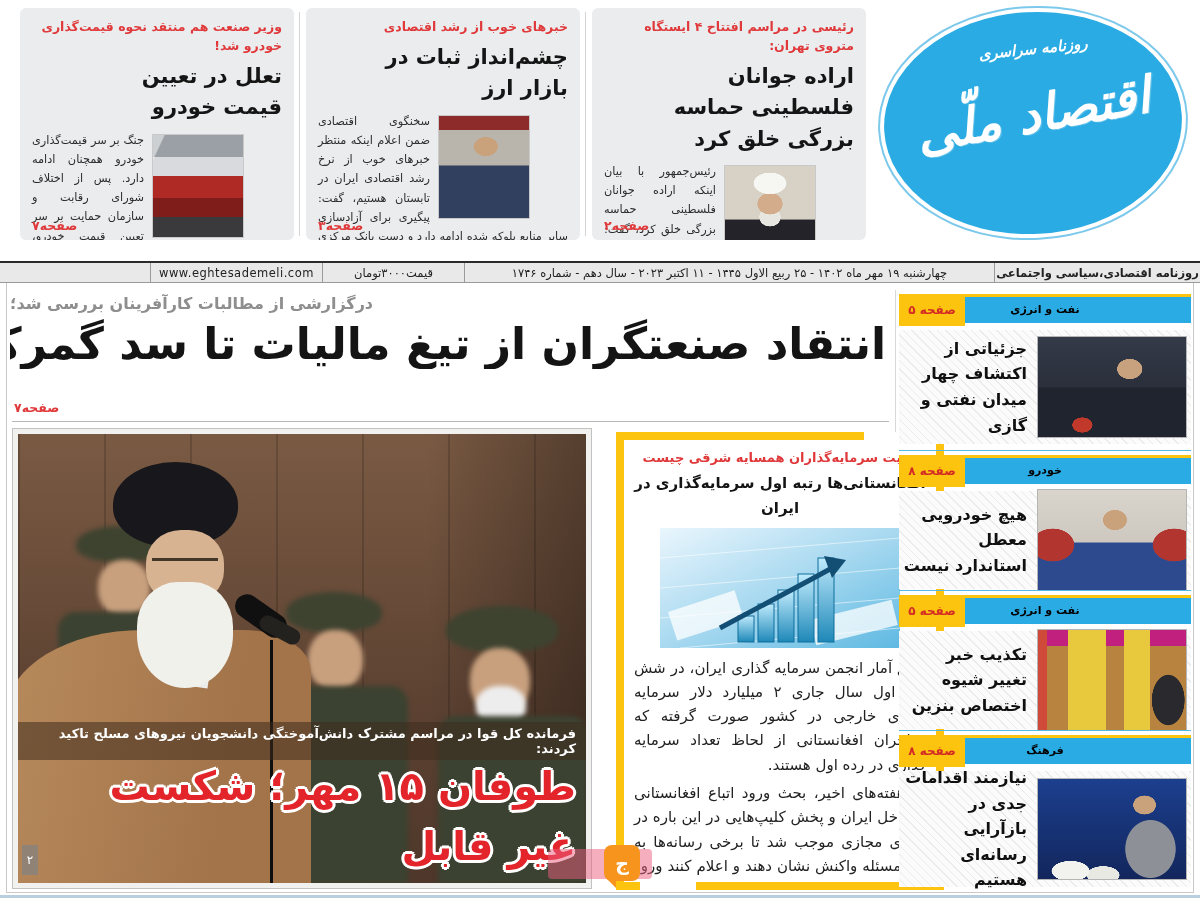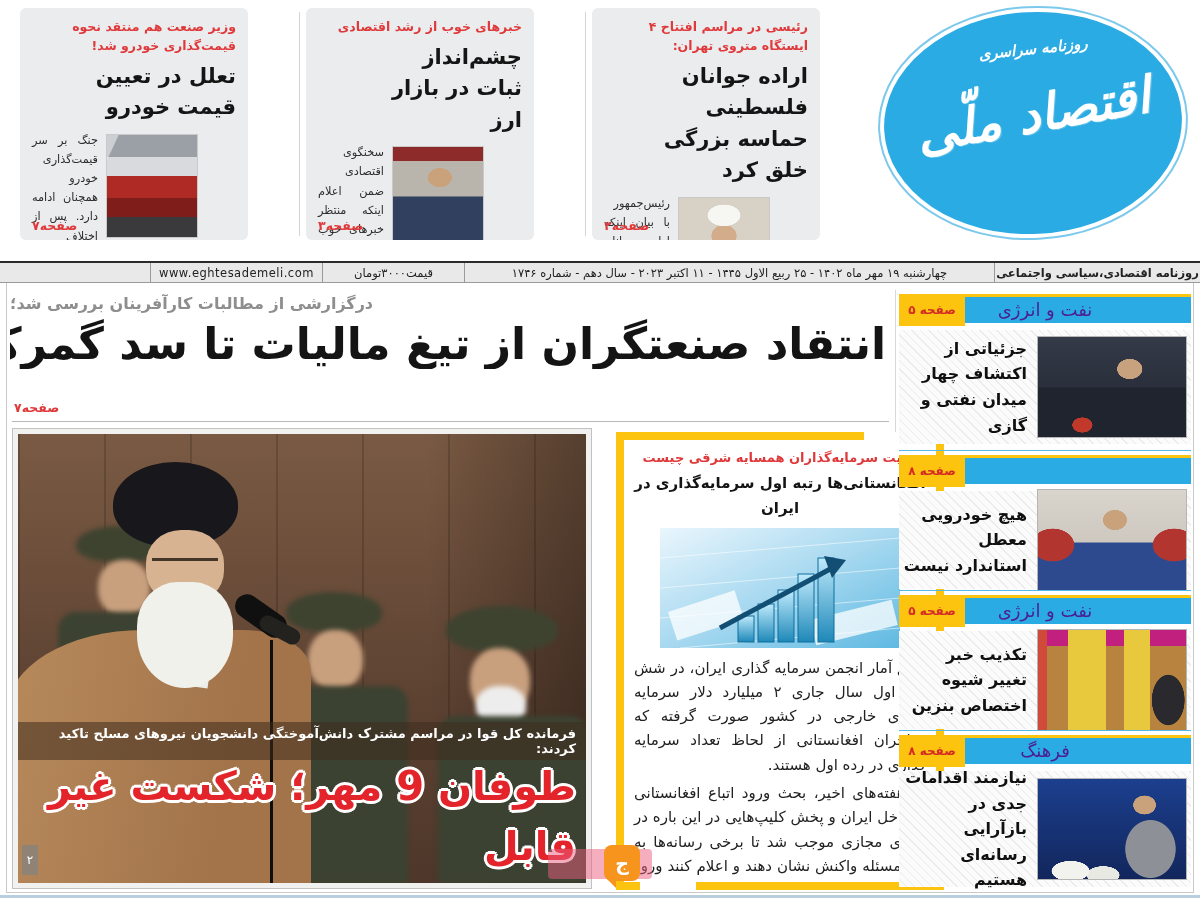--- a/index.html
+++ b/index.html
@@ -1,20 +1,20 @@
 <!DOCTYPE html>
 <html lang="fa"><head>
 <meta charset="utf-8">
 <style>
   html,body{margin:0;padding:0;background:#fff;}
   #page{position:relative;width:1200px;height:899px;background:#fff;overflow:hidden;
         font-family:"DejaVu Sans",sans-serif;}
 
   
-  .topbox{position:absolute;top:8px;width:228px;height:232px;background:#ebeced;border-radius:6px;
+  .topbox{position:absolute;top:8px;width:274px;height:232px;background:#ebeced;border-radius:6px;
           padding:10px 12px;box-sizing:border-box;direction:rtl;overflow:hidden;}
   #tb0{left:592px}#tb1{left:306px}#tb2{left:20px}
   .tb-kicker{color:#e0393b;font-size:12.5px;font-weight:bold;text-align:right;line-height:1.5;}
   .tb-headline{font-size:21px;font-weight:900;color:#151515;text-align:right;line-height:1.5;
                margin:5px 0 7px;padding-left:58px;}
   .tb-body{font-size:11.3px;color:#2d2d2d;line-height:1.7;text-align:justify;}
   .tb-photo{float:right;width:92px;height:104px;margin:3px 0 4px 8px;margin-left:8px;margin-right:38px;
             border:1px solid #c9c9c9;box-sizing:border-box;}
   .tb-page{position:absolute;bottom:7px;left:12px;color:#e0393b;font-weight:bold;font-size:12.5px;}
   .topdiv{position:absolute;top:12px;width:1px;height:224px;background:#d4d4d4;}
@@ -118,21 +118,21 @@
   .notchB{position:absolute;bottom:-8px;left:16px;width:56px;height:8px;background:#fff;}
   .cb-inner{width:100%;height:100%;overflow:hidden;padding:8px 10px;box-sizing:border-box;}
   .cb-kicker{color:#e0393b;text-align:center;font-weight:bold;font-size:13px;margin-top:2px;}
   .cb-headline{text-align:center;font-weight:900;font-size:15px;line-height:1.65;color:#141414;margin:6px 0 7px;}
   .cb-chart{display:block;width:100%;height:120px;margin:2px 0 8px;}
   .cb-body{font-size:15px;line-height:1.62;text-align:justify;color:#222;margin:0 0 4px;}
 
   
   .section{position:absolute;left:899px;width:292px;}
   .sec-head{position:relative;height:26px;background:#2aabe3;border-top:3px solid #fcc40f;box-sizing:content-box;}
-  .sec-title{color:#4c1d95;font-weight:normal;font-size:18px;text-align:center;line-height:26px;direction:rtl;}
+  .sec-title{color:#000000;font-weight:bold;font-size:11px;text-align:center;line-height:26px;direction:rtl;}
   .sec-page{position:absolute;left:0;top:-3px;height:32px;width:66px;background:#fcc40f;color:#d42b26;
     font-size:12px;font-weight:bold;display:flex;align-items:center;justify-content:center;direction:rtl;}
   .sec-body{margin-top:7px;display:flex;gap:8px;padding:4px;align-items:center;box-sizing:border-box;
     background:repeating-linear-gradient(45deg,#fbfbfb 0 5px,#ebebeb 5px 6px);}
   .sec-headline{flex:1;direction:rtl;text-align:right;font-size:16px;font-weight:900;line-height:1.6;
     color:#101010;padding-right:2px;}
   .sec-photo{width:150px;height:102px;border:1px solid #b5b5b5;box-sizing:border-box;flex:none;}
   .sec-rule{position:absolute;left:899px;width:292px;height:1px;background:#53b9e6;}
 
   .ph-oil{background:
@@ -240,21 +240,21 @@
       <div class="blob kh-face"></div>
       <div class="blob kh-glasses"></div>
       <div class="blob kh-beard"></div>
 
       <div class="blob mic-stand"></div>
       <div class="blob mic-head"></div>
       <div class="blob mic-head2"></div>
 
       <div class="photo-caption">فرمانده کل قوا در مراسم مشترک دانش‌آموختگی دانشجویان نیروهای مسلح تاکید کردند:</div>
       <div class="photo-overlay">
-        <div>طوفان 9 مهر؛ شکست غیر قابل</div>
+        <div>طوفان ۱۵ مهر؛ شکست غیر قابل</div>
         <div>ترمیم رژیم صهیونیستی</div>
       </div>
       <div class="page-num">۲</div>
     </div>
   </div>
 
   <div id="watermark">
     <div class="wm-ribbon"></div>
     <div class="wm-tail"></div>
     <div class="wm-bubble">ج</div>
@@ -312,20 +312,21 @@
     </div>
     <div class="sec-body" style="height:114px">
       <div class="sec-headline">جزئیاتی از اکتشاف چهار میدان نفتی و گازی</div>
       <div class="sec-photo ph-oil"></div>
     </div>
   </div>
   <div class="sec-rule" style="top:450px"></div>
 
   <div class="section" style="top:455px">
     <div class="sec-head">
+      <div class="sec-title">خودرو</div>
       <div class="sec-page">صفحه ۸</div>
     </div>
     <div class="sec-body" style="height:98px">
       <div class="sec-headline">هیچ خودرویی معطل استاندارد نیست</div>
       <div class="sec-photo ph-standards"></div>
     </div>
   </div>
   <div class="sec-rule" style="top:590px"></div>
 
   <div class="section" style="top:595px">

